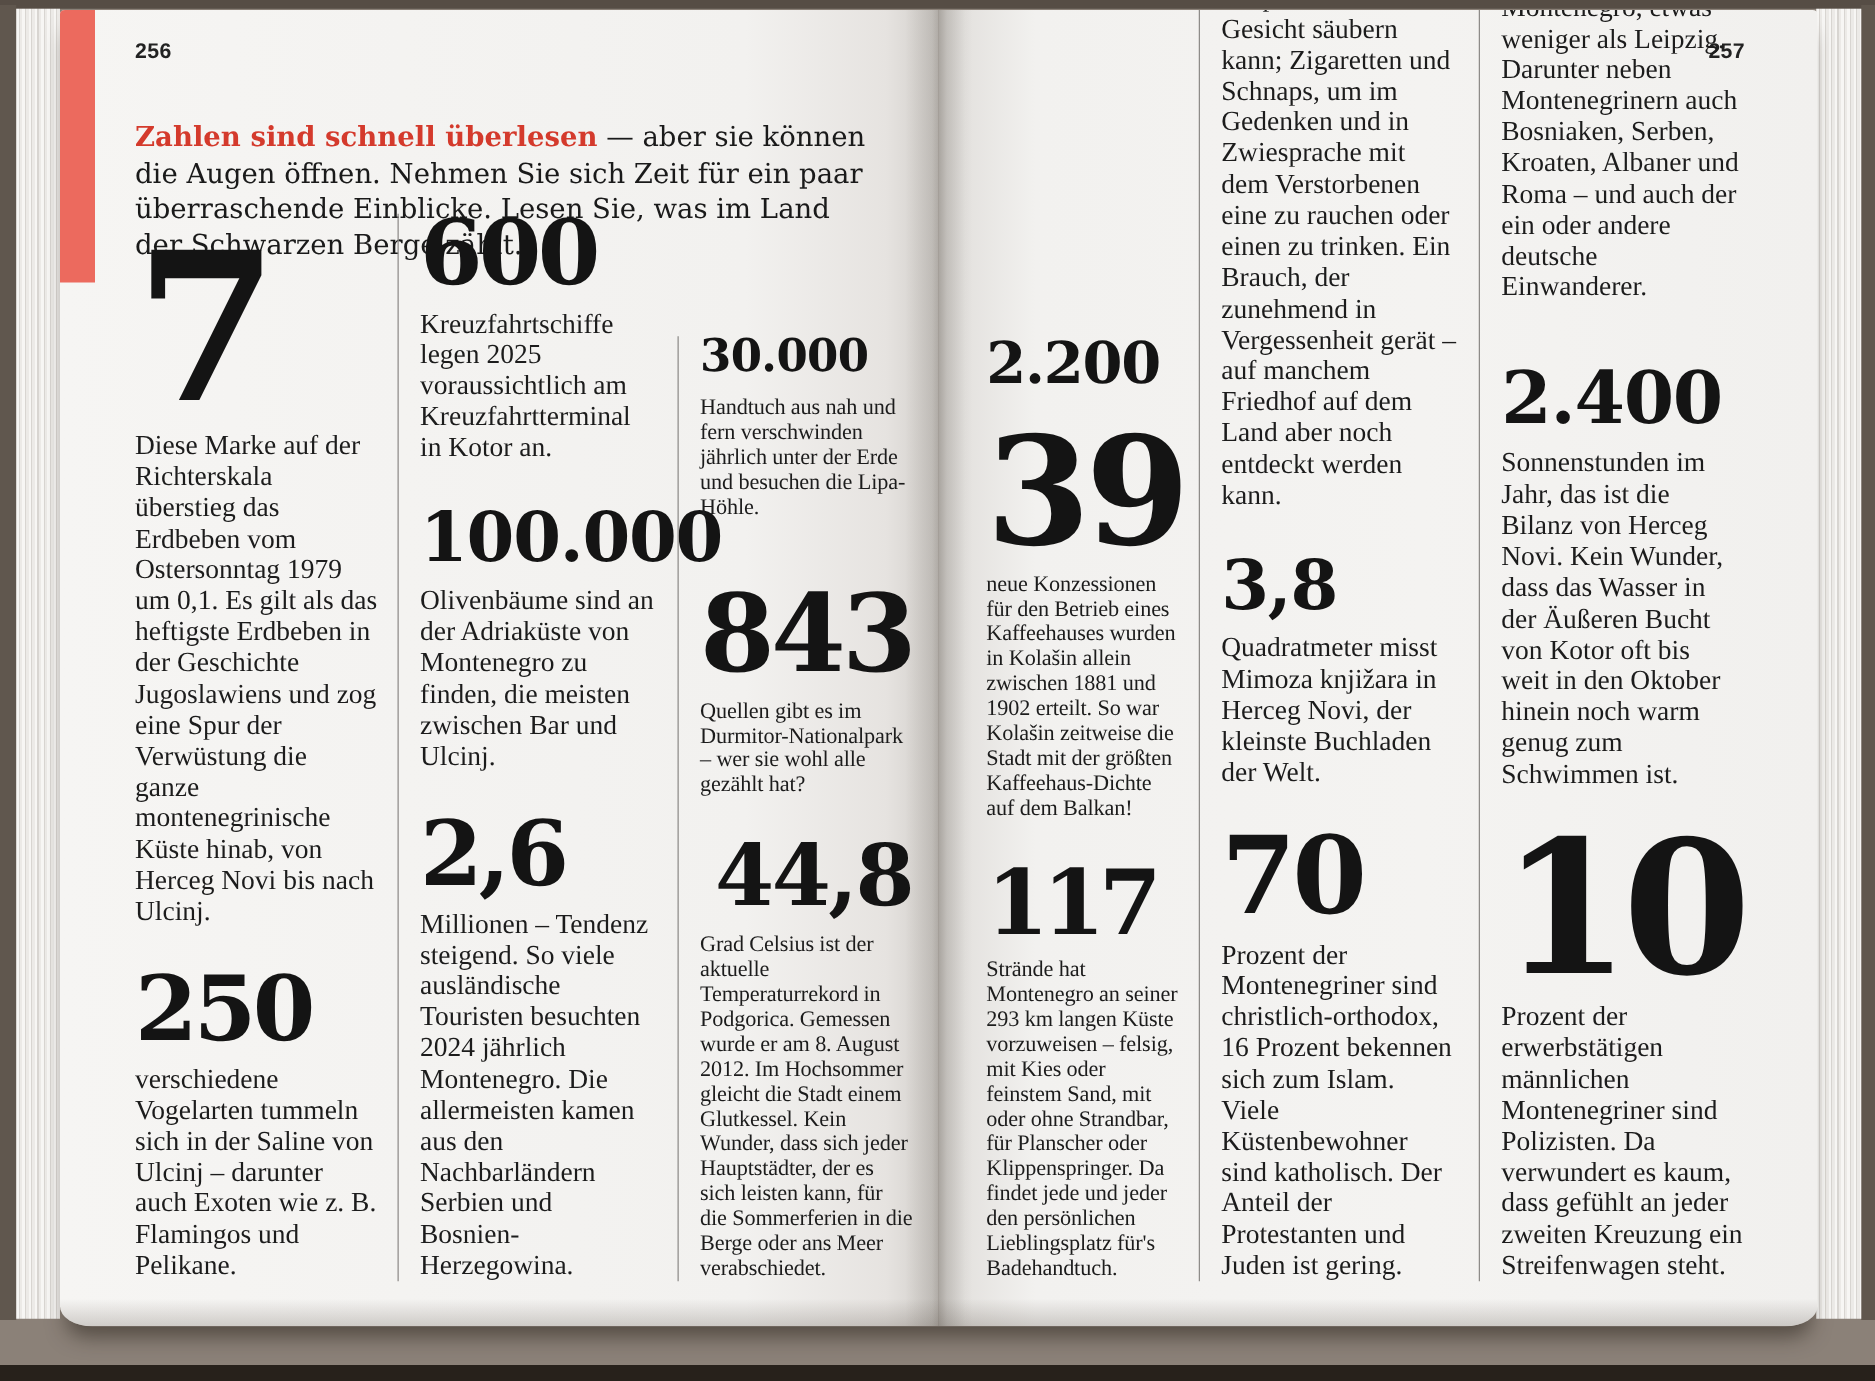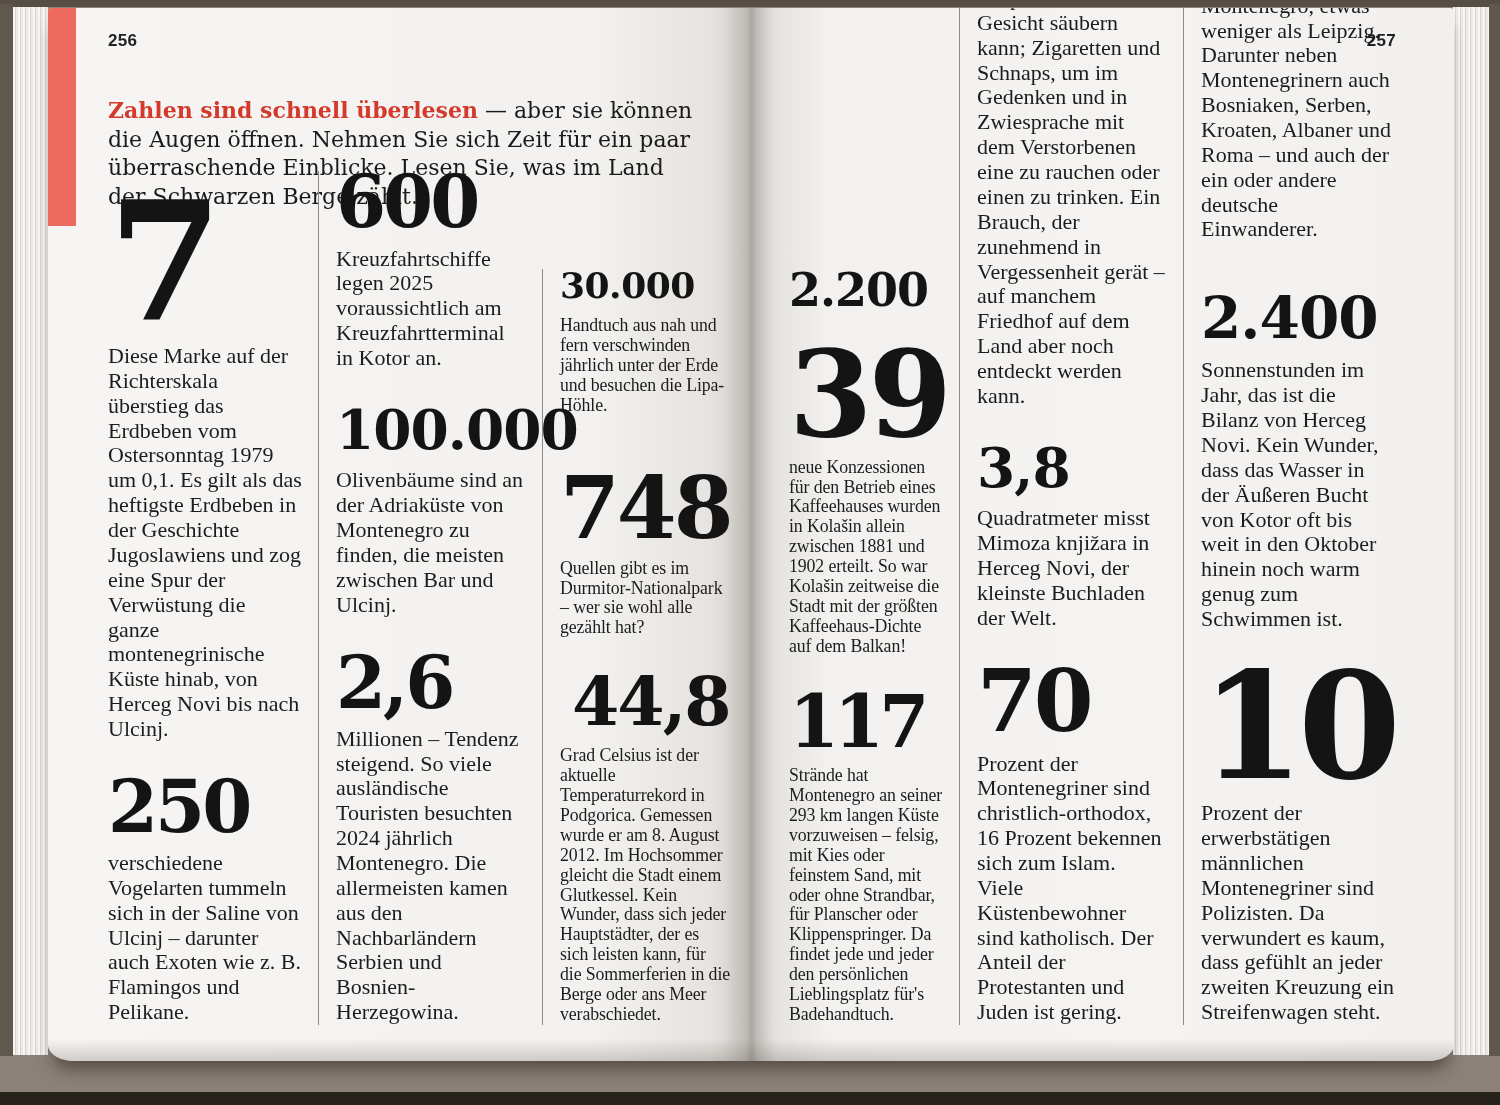--- a/index.html
+++ b/index.html
@@ -116,21 +116,21 @@
           <div class="num nD">2,6</div>
           <p class="cap">Millionen – Tendenz steigend. So viele ausländische Touristen besuchten 2024 jährlich Montenegro. Die allermeisten kamen aus den Nachbarländern Serbien und Bosnien-Herzegowina.</p>
         </div>
       </div>
       <div class="col c3">
         <div class="stat">
           <div class="num nJ">30.000</div>
           <p class="cap-sm">Handtuch aus nah und fern verschwinden jährlich unter der Erde und besuchen die Lipa-Höhle.</p>
         </div>
         <div class="stat mt56">
-          <div class="num nE">748</div>
+          <div class="num nE">843</div>
           <p class="cap-sm">Quellen gibt es im Durmitor-Nationalpark – wer sie wohl alle gezählt hat?</p>
         </div>
         <div class="stat">
           <div class="num nK">44,8</div>
           <p class="cap-sm">Grad Celsius ist der aktuelle Temperaturrekord in Podgorica. Gemessen wurde er am 8. August 2012. Im Hochsommer gleicht die Stadt einem Glutkessel. Kein Wunder, dass sich jeder Hauptstädter, der es sich leisten kann, für die Sommerferien in die Berge oder ans Meer verabschiedet.</p>
         </div>
       </div>
     </div>
   </div>
 

